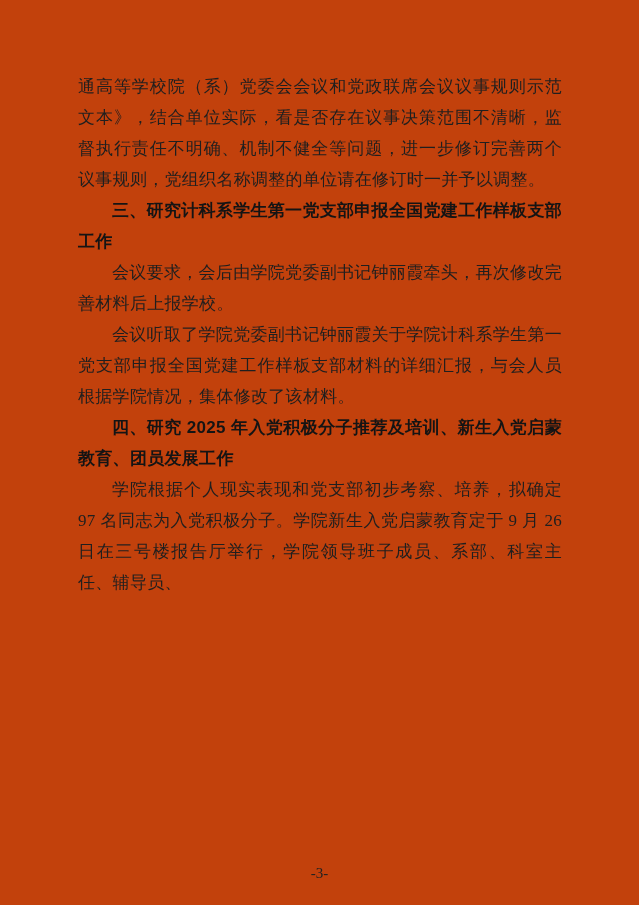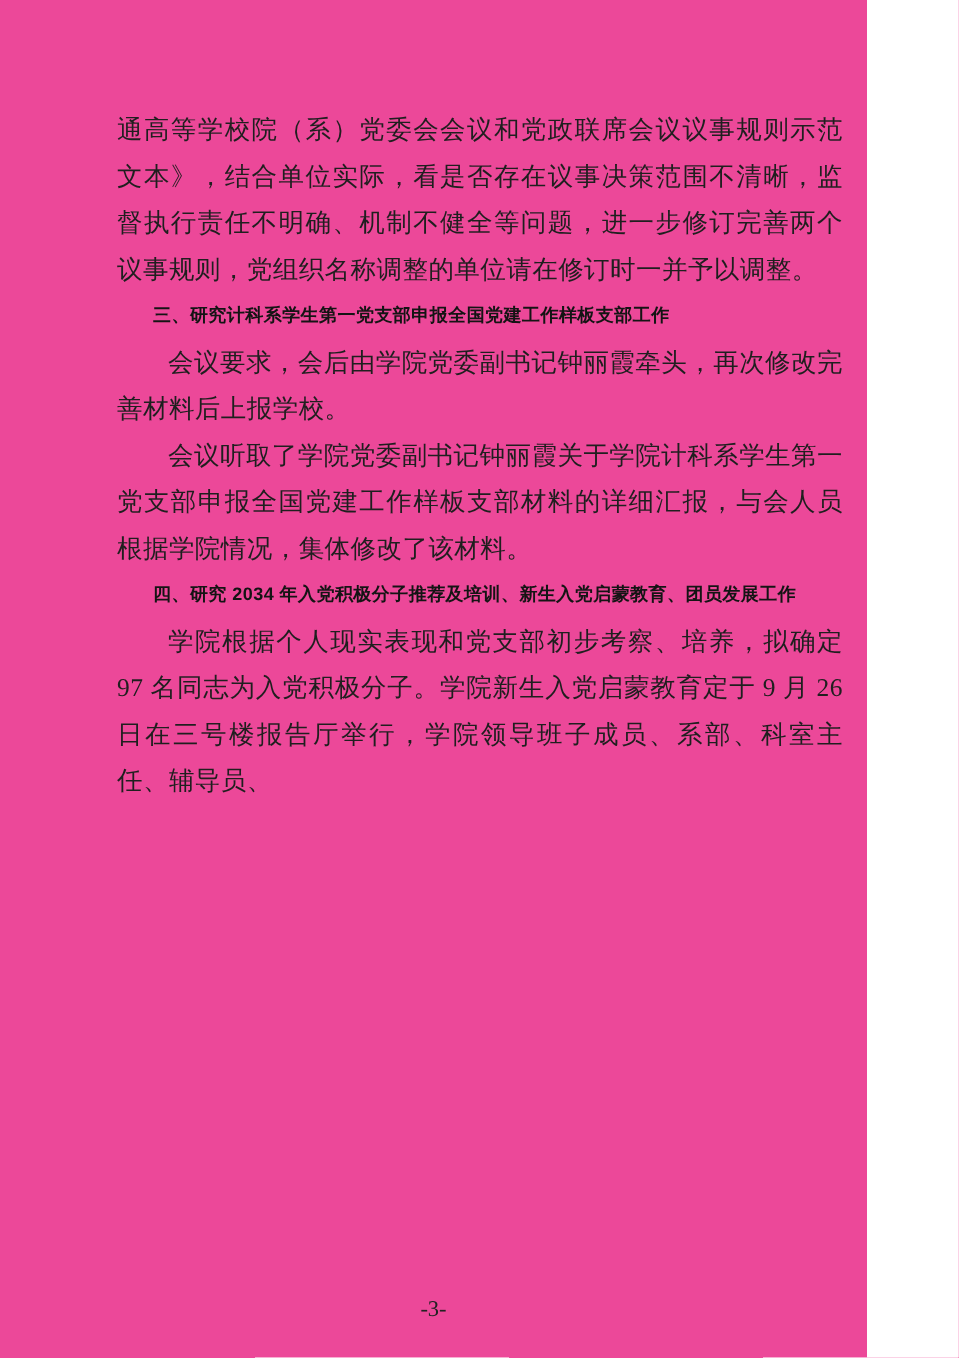--- a/index.html
+++ b/index.html
@@ -3,23 +3,23 @@
 <meta charset="utf-8">
 <style>
   * { box-sizing: border-box; }
   html, body {
     margin: 0;
     padding: 0;
     background: #ffffff;
   }
   .page {
     position: relative;
-    width: 578px;
+    width: 639px;
     height: 905px;
-    background: #ec4899;
+    background: #c2410c;
     overflow: hidden;
     font-family: "Liberation Serif", "DejaVu Serif", serif;
     color: #1f1f1f;
   }
   .body-text {
     position: absolute;
     top: 71px;
     left: 78px;
     width: 484px;
     font-size: 17px;
@@ -30,21 +30,21 @@
   .para {
     margin: 0;
     text-indent: 2em;
   }
   .para.no-indent {
     text-indent: 0;
   }
   .heading {
     margin: 0;
     text-indent: 2em;
-    font-size: 12px;
+    font-size: 17px;
     line-height: 31px;
     font-weight: bold;
     font-family: "Liberation Sans", "DejaVu Sans", sans-serif;
     color: #141414;
   }
   .page-footer {
     position: absolute;
     left: 0;
     right: 0;
     bottom: 24px;
@@ -57,20 +57,20 @@
 </style>
 </head>
 <body>
 
 <div class="page">
   <main class="body-text">
     <p class="para no-indent">通高等学校院（系）党委会会议和党政联席会议议事规则示范文本》，结合单位实际，看是否存在议事决策范围不清晰，监督执行责任不明确、机制不健全等问题，进一步修订完善两个议事规则，党组织名称调整的单位请在修订时一并予以调整。</p>
     <h2 class="heading">三、研究计科系学生第一党支部申报全国党建工作样板支部工作</h2>
     <p class="para">会议要求，会后由学院党委副书记钟丽霞牵头，再次修改完善材料后上报学校。</p>
     <p class="para">会议听取了学院党委副书记钟丽霞关于学院计科系学生第一党支部申报全国党建工作样板支部材料的详细汇报，与会人员根据学院情况，集体修改了该材料。</p>
-    <h2 class="heading">四、研究 2034 年入党积极分子推荐及培训、新生入党启蒙教育、团员发展工作</h2>
+    <h2 class="heading">四、研究 2025 年入党积极分子推荐及培训、新生入党启蒙教育、团员发展工作</h2>
     <p class="para">学院根据个人现实表现和党支部初步考察、培养，拟确定 97 名同志为入党积极分子。学院新生入党启蒙教育定于 9 月 26 日在三号楼报告厅举行，学院领导班子成员、系部、科室主任、辅导员、</p>
   </main>
 
   <footer class="page-footer">
     <span>-3-</span>
   </footer>
 </div>
 
 </body></html>

